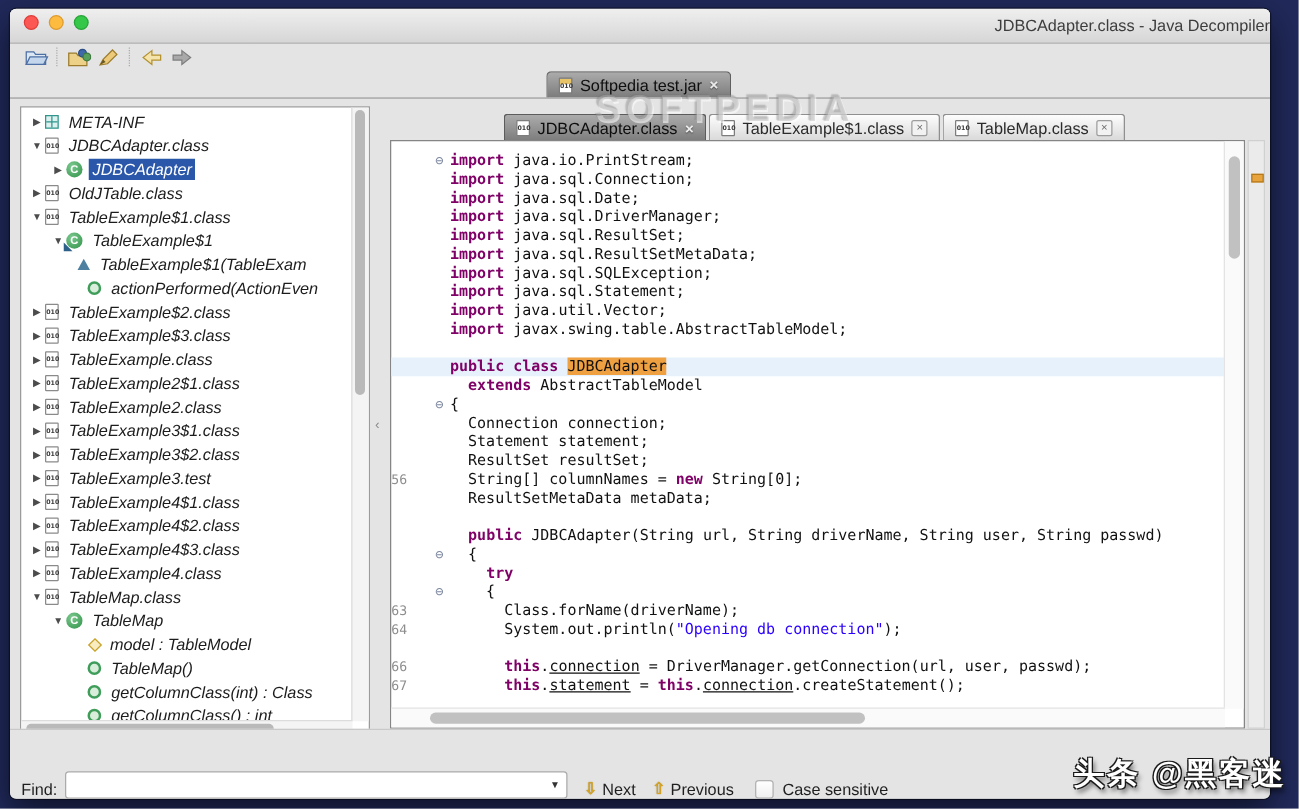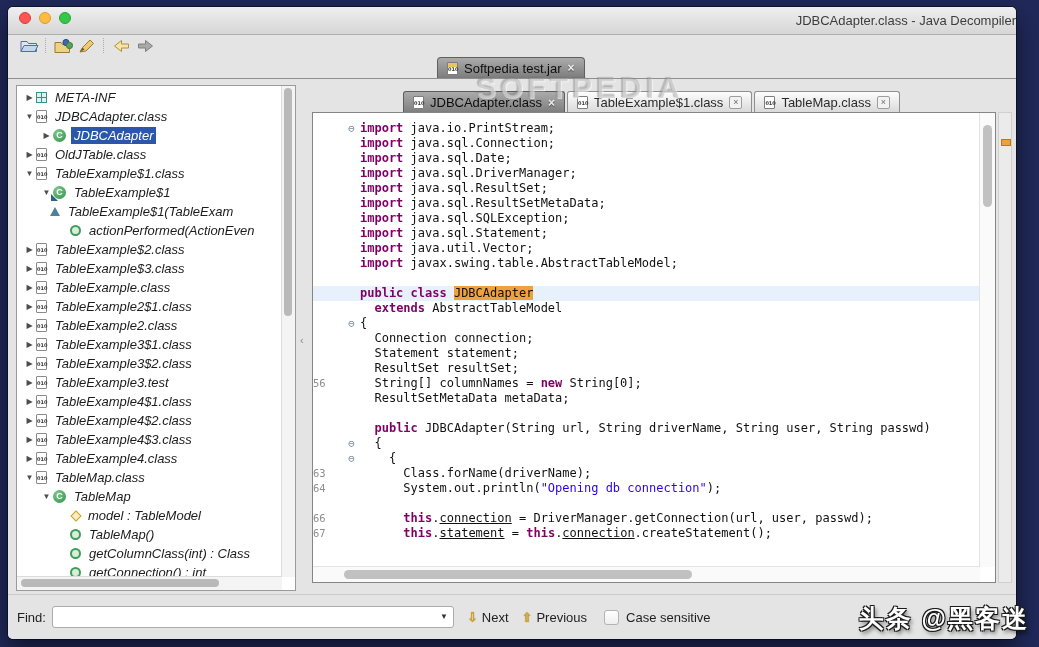--- a/index.html
+++ b/index.html
@@ -94,22 +94,22 @@
   .occ{background:#efa040;}
   .vscroll{position:absolute;top:0;right:0;width:15px;bottom:15px;background:#fafafa;border-left:1px solid #e3e3e3;}
   .vscroll .thumb{position:absolute;left:3px;top:12px;width:9px;height:82px;background:#c1c1c1;border-radius:6px;}
   .hscroll{position:absolute;left:0;bottom:0;height:15px;right:15px;background:#fafafa;border-top:1px solid #e3e3e3;}
   .hscroll .thumb{position:absolute;top:3px;left:31px;height:9px;width:348px;background:#c1c1c1;border-radius:6px;}
   .annostrip{position:absolute;left:990px;top:33px;width:14px;height:471px;background:#ebebeb;
              border:1px solid #d0d0d0;box-sizing:border-box;}
   .annomark{position:absolute;left:2px;top:26px;width:8px;height:5px;background:#e8a33d;border:1px solid #b57a1e;}
 
   
-  .findbar{position:absolute;left:0;right:0;bottom:0;height:45px;border-top:1px solid #c9c9c9;background:#e4e4e4;
-           display:flex;align-items:center;padding-left:9px;font-size:13px;color:#1f1f1f;box-sizing:border-box;}
+  .findbar{position:absolute;left:0;right:0;bottom:0;height:56px;border-top:1px solid #c9c9c9;background:#e4e4e4;
+           display:flex;align-items:flex-end;padding-left:9px;font-size:13px;color:#1f1f1f;box-sizing:border-box;}
   .findfield{position:relative;margin-left:6px;width:402px;height:22px;background:#fff;border:1px solid #ababab;
              border-radius:3px;box-sizing:border-box;flex:none;}
   .findfield input{position:absolute;left:4px;right:18px;top:1px;bottom:1px;border:none;outline:none;
              font-size:13px;font-family:"Liberation Sans",sans-serif;background:transparent;width:auto;}
   .dd{position:absolute;right:5px;top:5px;font-size:8px;color:#333;line-height:10px;}
   .navbtn{display:flex;align-items:center;gap:4px;margin-left:13px;cursor:default;}
   .garrow{font-style:normal;font-family:"DejaVu Sans",sans-serif;color:#d9a41c;font-weight:bold;font-size:13px;
           text-shadow:0 0 1px #8a6a10;}
   .navbtn em{font-style:normal;}
   .casebox{width:13px;height:13px;border:1px solid #b3b3b3;border-radius:3px;background:linear-gradient(#fff,#efefef);
@@ -205,21 +205,21 @@
             <div class="trow" style="padding-left: 6px;">
               <span class="arr">▼</span>
               <span class="ic ic-classfile">010</span>
               <span class="tlabel">TableExample$1.class</span>
             </div>
             <div class="trow" style="padding-left: 23px;">
               <span class="arr">▼</span>
               <span class="ic ic-class-anon">C</span>
               <span class="tlabel">TableExample$1</span>
             </div>
-            <div class="trow" style="padding-left: 20px;">
+            <div class="trow" style="padding-left: 32px;">
               <span class="arr"></span>
               <span class="ic ic-constructor"></span>
               <span class="tlabel">TableExample$1(TableExam</span>
             </div>
             <div class="trow" style="padding-left: 40px;">
               <span class="arr"></span>
               <span class="ic ic-method"></span>
               <span class="tlabel">actionPerformed(ActionEven</span>
             </div>
             <div class="trow" style="padding-left: 6px;">
@@ -303,21 +303,21 @@
               <span class="tlabel">TableMap()</span>
             </div>
             <div class="trow" style="padding-left: 40px;">
               <span class="arr"></span>
               <span class="ic ic-method"></span>
               <span class="tlabel">getColumnClass(int) : Class</span>
             </div>
             <div class="trow" style="padding-left: 40px;">
               <span class="arr"></span>
               <span class="ic ic-method"></span>
-              <span class="tlabel">getConnection() : int</span>
+              <span class="tlabel">getColumnClass() : int</span>
             </div>
           </div>
         <div class="tree-vscroll">
             <div class="thumb"></div>
           </div>
         <div class="tree-hscroll">
             <div class="thumb"></div>
           </div>
       </div>
 
@@ -358,20 +358,21 @@
             <div class="cl"><span class="num"></span><span class="fold"></span><span>  </span><span class="kw">extends</span><span> AbstractTableModel</span></div>
             <div class="cl"><span class="num"></span><span class="fold">⊖</span><span>{</span></div>
             <div class="cl"><span class="num"></span><span class="fold"></span><span>  Connection connection;</span></div>
             <div class="cl"><span class="num"></span><span class="fold"></span><span>  Statement statement;</span></div>
             <div class="cl"><span class="num"></span><span class="fold"></span><span>  ResultSet resultSet;</span></div>
             <div class="cl"><span class="num">56</span><span class="fold"></span><span>  String[] columnNames = </span><span class="kw">new</span><span> String[0];</span></div>
             <div class="cl"><span class="num"></span><span class="fold"></span><span>  ResultSetMetaData metaData;</span></div>
             <div class="cl"><span class="num"></span><span class="fold"></span></div>
             <div class="cl"><span class="num"></span><span class="fold"></span><span>  </span><span class="kw">public</span><span> JDBCAdapter(String url, String driverName, String user, String passwd)</span></div>
             <div class="cl"><span class="num"></span><span class="fold">⊖</span><span>  {</span></div>
+            <div class="cl"><span class="num"></span><span class="fold"></span><span>    </span><span class="kw">try</span></div>
             <div class="cl"><span class="num"></span><span class="fold">⊖</span><span>    {</span></div>
             <div class="cl"><span class="num">63</span><span class="fold"></span><span>      Class.forName(driverName);</span></div>
             <div class="cl"><span class="num">64</span><span class="fold"></span><span>      System.out.println(</span><span class="str">"Opening db connection"</span><span>);</span></div>
             <div class="cl"><span class="num"></span><span class="fold"></span></div>
             <div class="cl"><span class="num">66</span><span class="fold"></span><span>      </span><span class="kw">this</span><span>.</span><span class="fld">connection</span><span> = DriverManager.getConnection(url, user, passwd);</span></div>
             <div class="cl"><span class="num">67</span><span class="fold"></span><span>      </span><span class="kw">this</span><span>.</span><span class="fld">statement</span><span> = </span><span class="kw">this</span><span>.</span><span class="fld">connection</span><span>.createStatement();</span></div>
           </div>
         <div class="vscroll">
             <div class="thumb"></div>
           </div>

